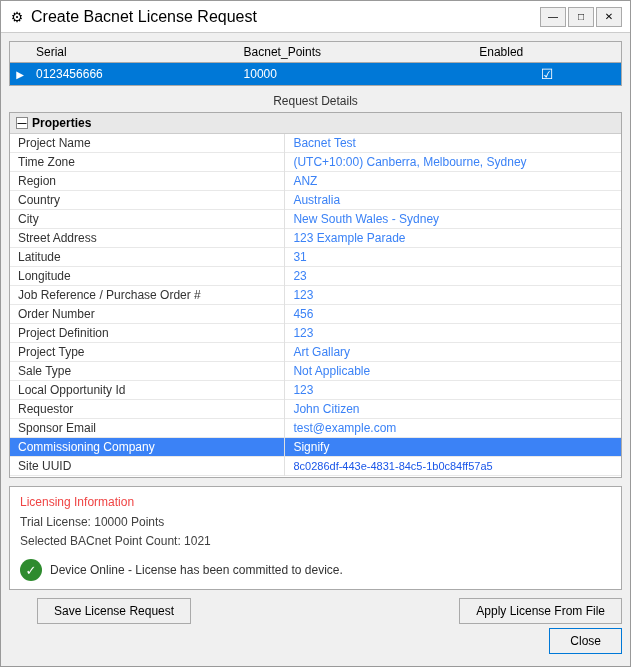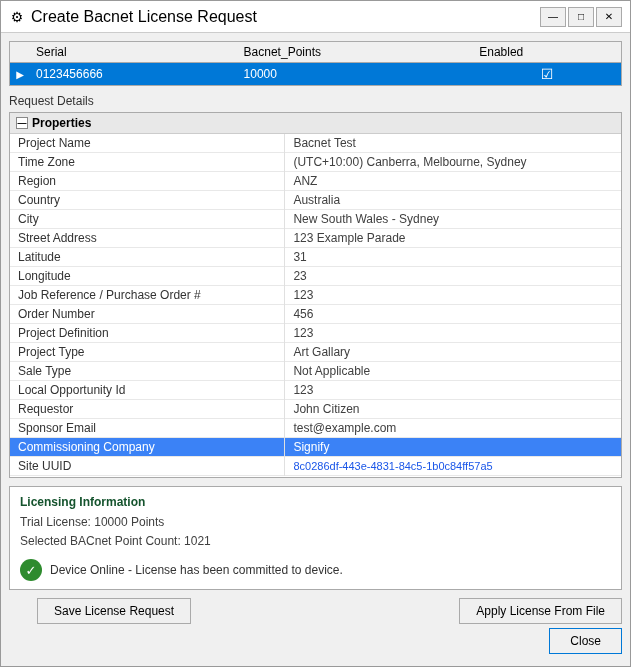--- a/index.html
+++ b/index.html
@@ -106,20 +106,21 @@
     .request-details-section {
       flex: 1;
       display: flex;
       flex-direction: column;
       overflow: hidden;
     }
     .section-label {
       font-size: 12px;
       color: #333;
       margin-bottom: 4px;
+      text-align: center;
     }
     .properties-panel {
       border: 1px solid #aaa;
       background: #fff;
       flex: 1;
       overflow-y: auto;
     }
     .properties-header {
       background: #e8e8e8;
       padding: 3px 6px;
@@ -159,32 +160,32 @@
     }
     .prop-table td:first-child {
       width: 45%;
       border-right: 1px solid #e0e0e0;
       color: #333;
     }
     .prop-table tr.highlighted td {
       color: #fff;
     }
     .prop-table td:last-child {
-      color: #404040;
+      color: #3b82f6;
     }
     
     .licensing-section {
       border: 1px solid #aaa;
       background: #fff;
       padding: 8px 10px;
       margin-top: 8px;
     }
     .licensing-title {
-      font-weight: bold;
-      color: #14532d;
+      font-weight: normal;
+      color: #ef4444;
       font-size: 12px;
       margin-bottom: 4px;
     }
     .licensing-text {
       font-size: 12px;
       color: #404040;
       line-height: 1.6;
     }
     .device-status {
       display: flex;

